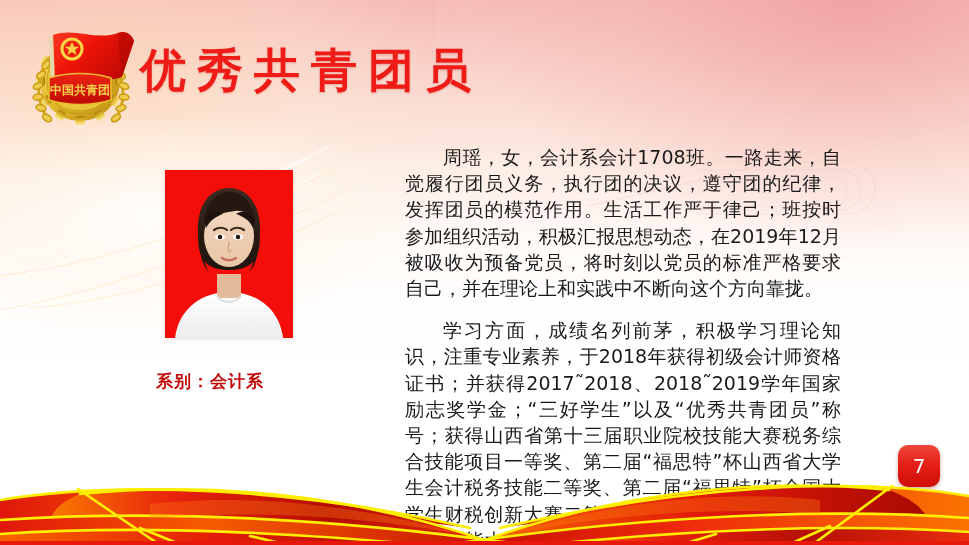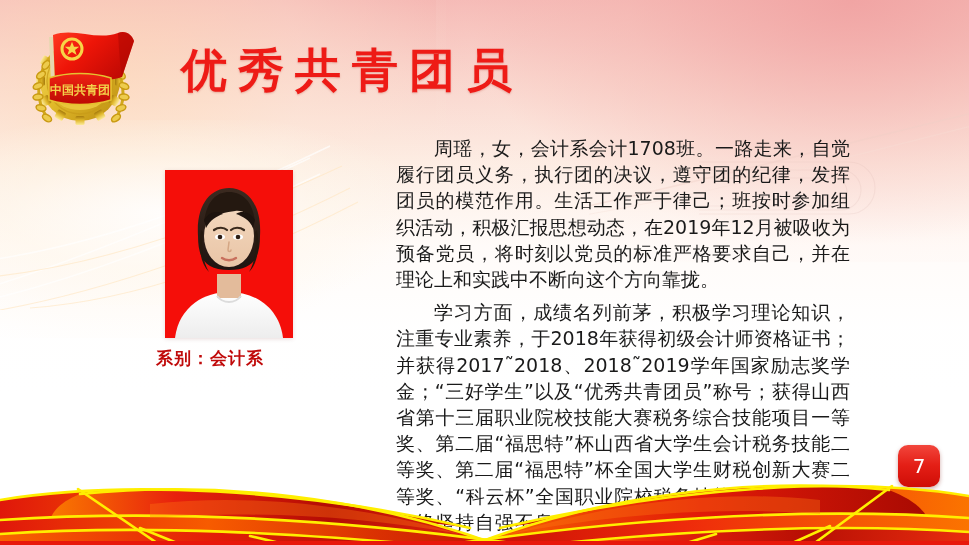--- a/index.html
+++ b/index.html
@@ -66,21 +66,20 @@
   .title{
     position:absolute;left:140px;top:39px;
     font-family:"DejaVu Sans","Liberation Sans",sans-serif;
     font-size:46px;
     font-weight:700;
     color:#ee1b16;
     letter-spacing:11px;
     line-height:62px;
     white-space:nowrap;
     text-shadow:0 1px 2px rgba(180,40,30,0.28);
-    margin-left:41px;
   }
 
   
   .photo{
     position:absolute;left:165px;top:170px;width:128px;height:168px;
     background:#f50e09;
     overflow:hidden;
     box-shadow:0 1px 4px rgba(120,60,60,.18);
   }
   .photo svg{width:100%;height:100%;display:block;}
@@ -89,34 +88,34 @@
   .info{
     position:absolute;left:156px;top:342px;width:240px;
     font-family:"DejaVu Sans","Liberation Sans",sans-serif;
     font-size:17px;
     font-weight:700;
     color:#c00a0a;
     line-height:33px;
     letter-spacing:1px;
     white-space:nowrap;
   }
-  .info .row{height:33px;}
+  .info .row{height:33px;margin-top:23px;}
 
   
   .body-text{
     position:absolute;left:389px;top:128px;width:468px;
     font-family:"DejaVu Sans","Liberation Sans",sans-serif;
     font-size:19px;
     color:#1a1a1a;
     line-height:26.2px;
     text-align:justify;
     text-justify:inter-character;
     letter-spacing:0px;
   }
-  .body-text p{margin:7px;text-indent:2em;}
+  .body-text p{margin:16px;text-indent:2em;}
 
   
   .page-badge{
     position:absolute;right:29px;top:445px;
     width:42px;height:42px;border-radius:10px;
     background:linear-gradient(to bottom,#f2463c 0%,#e41f16 48%,#cf0d06 100%);
     box-shadow:0 2px 4px rgba(120,20,12,.35);
     color:#fff;
     font-family:"DejaVu Sans","Liberation Sans",sans-serif;
     font-size:20px;

